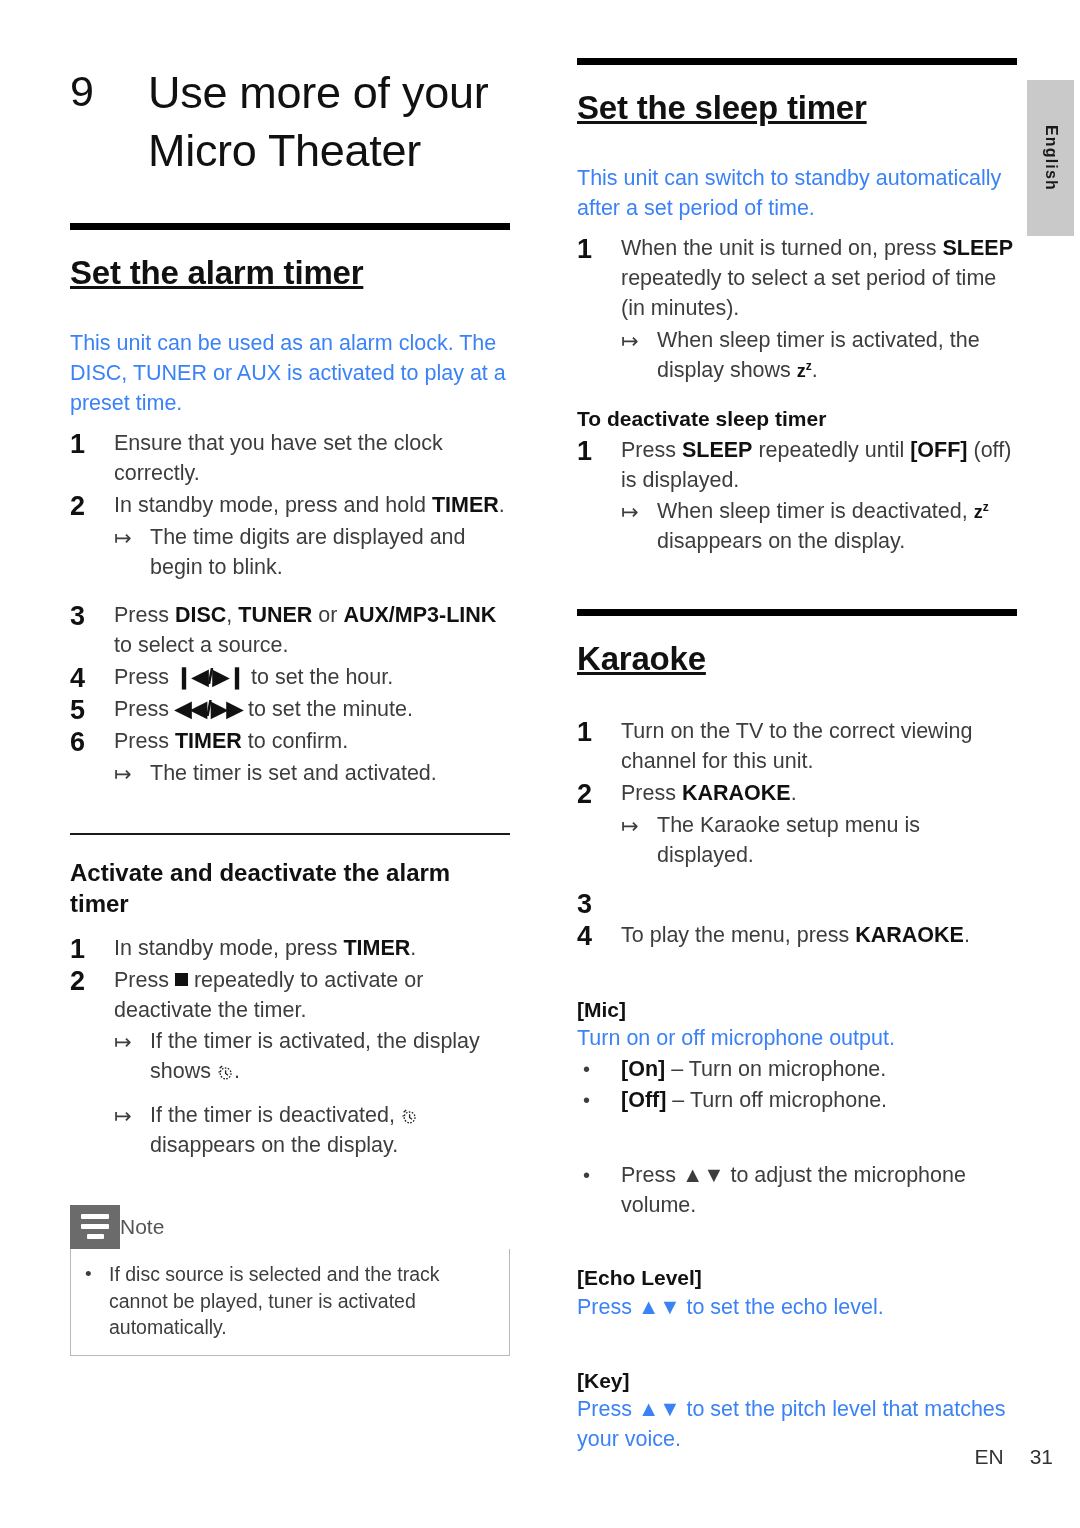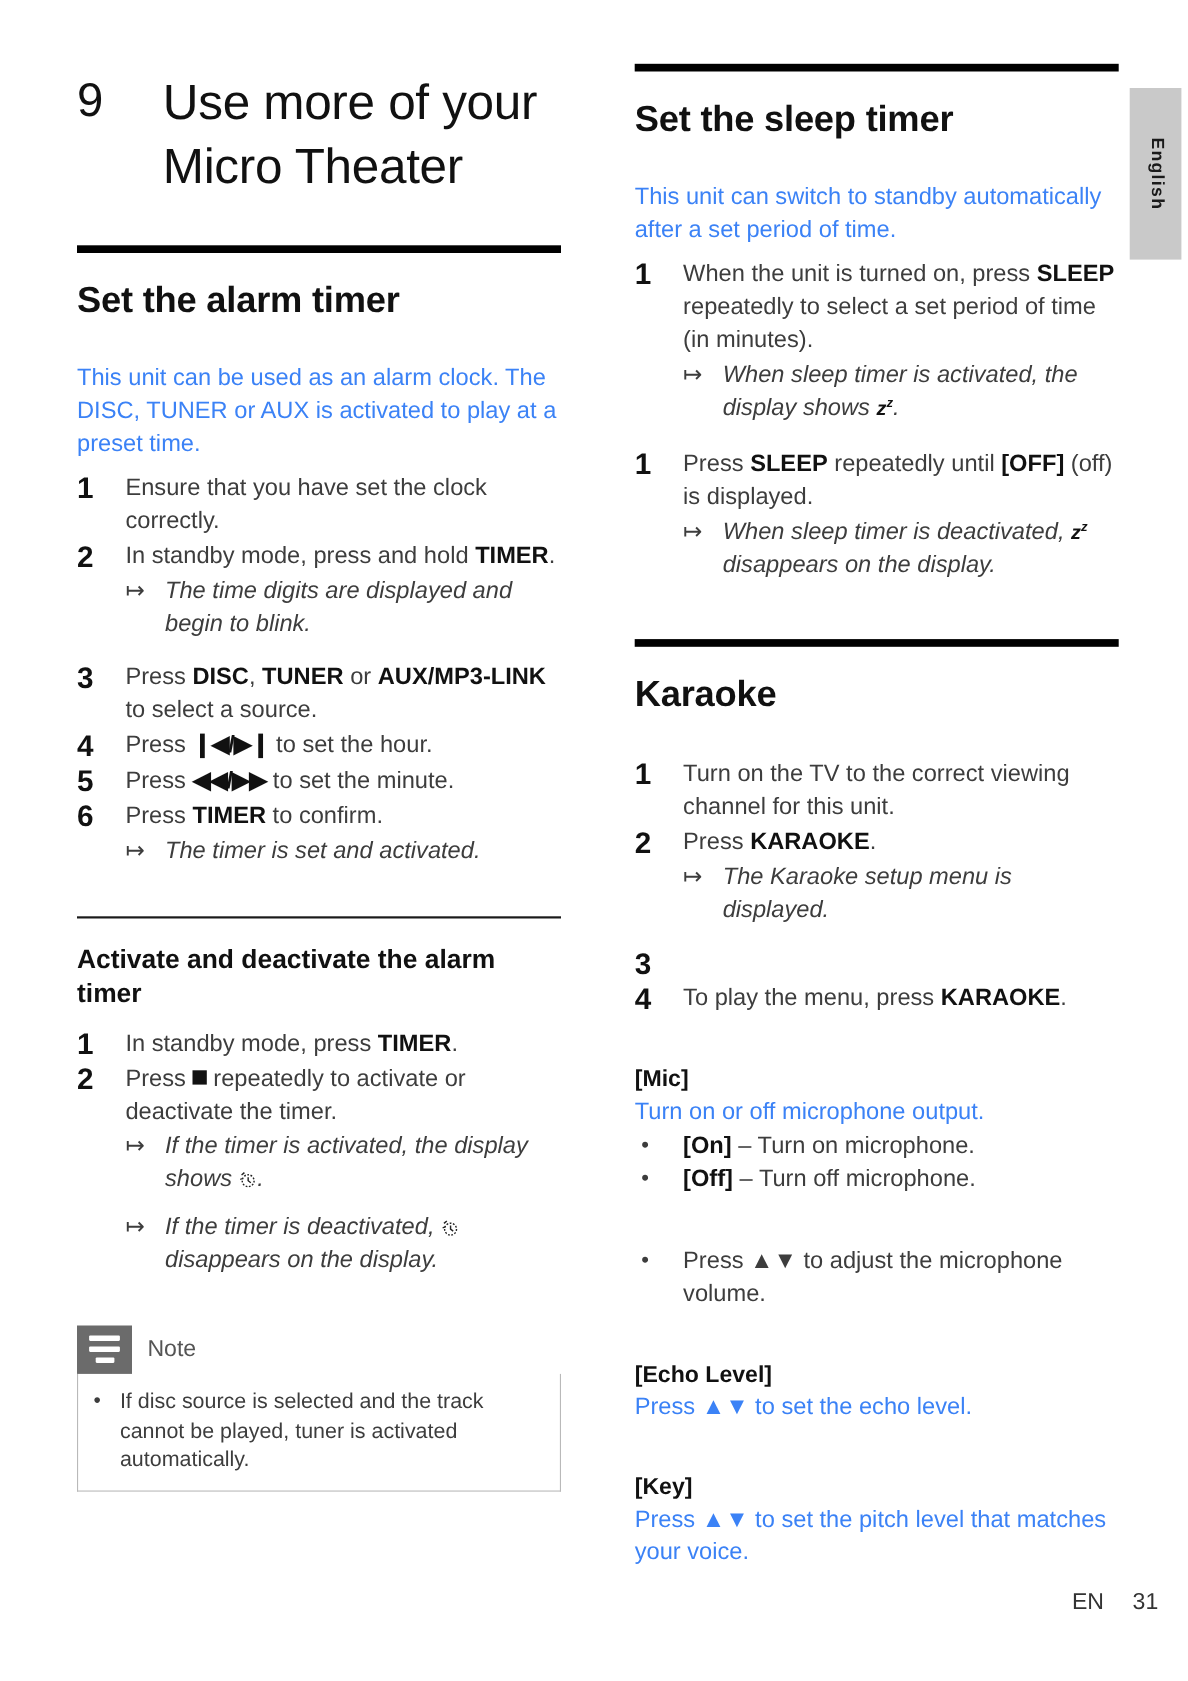--- a/index.html
+++ b/index.html
@@ -61,20 +61,21 @@
     flex: 1;
   }
 
   h2.section {
     font-size: 33px;
     font-weight: 700;
     color: #111;
     margin: 10px 0 0 0;
     line-height: 1.25;
     letter-spacing: -0.2px;
+    text-decoration: underline;
   }
 
   h3.subsection {
     font-size: 24px;
     font-weight: 700;
     color: #111;
     margin: 10px 0 0 0;
     line-height: 1.3;
   }
 
@@ -127,21 +128,20 @@
     flex: none;
     font-size: 21px;
     color: #3d3d3d;
     line-height: 1.39;
   }
   .result-text {
     flex: 1;
     font-size: 21.5px;
     color: #3d3d3d;
     line-height: 1.39;
-    font-style: italic;
   }
 
   
   .bullet {
     display: flex;
     align-items: flex-start;
     margin-top: 1px;
   }
   .bullet-dot {
     width: 44px;
@@ -214,21 +214,20 @@
     background: #fff;
     height: 5px;
     border-radius: 1px;
   }
   .note-tab-ico i:nth-child(1) { width: 28px; }
   .note-tab-ico i:nth-child(2) { width: 28px; }
   .note-tab-ico i:nth-child(3) { width: 17px; }
   .note-tab-label {
     font-size: 21px;
     color: #555;
-    padding-left: 14px;
   }
   .note-body {
     border: 1.5px solid #b9b9b9;
     border-top: none;
     padding: 12px 14px 14px 14px;
     box-sizing: border-box;
   }
   .note-item {
     display: flex;
     align-items: flex-start;
@@ -430,20 +429,21 @@
       <div class="step-body"><span>When the unit is turned on, press </span><b>SLEEP</b><span> repeatedly to select a set period of time (in minutes).</span></div>
     </div>
 
     <div class="result">
       <div class="result-arrow">↦</div>
       <div class="result-text"><span>When sleep timer is activated, the display shows </span><span class="zzz">z<sup>z</sup></span><span>.</span></div>
     </div>
 
     <div class="sp-20"></div>
 
+    <h4 class="minihead">To deactivate sleep timer</h4>
 
     <div class="step">
       <div class="step-num">1</div>
       <div class="step-body"><span>Press </span><b>SLEEP</b><span> repeatedly until </span><b>[OFF]</b><span> (off) is displayed.</span></div>
     </div>
 
     <div class="result">
       <div class="result-arrow">↦</div>
       <div class="result-text"><span>When sleep timer is deactivated, </span><span class="zzz">z<sup>z</sup></span><span> disappears on the display.</span></div>
     </div>

